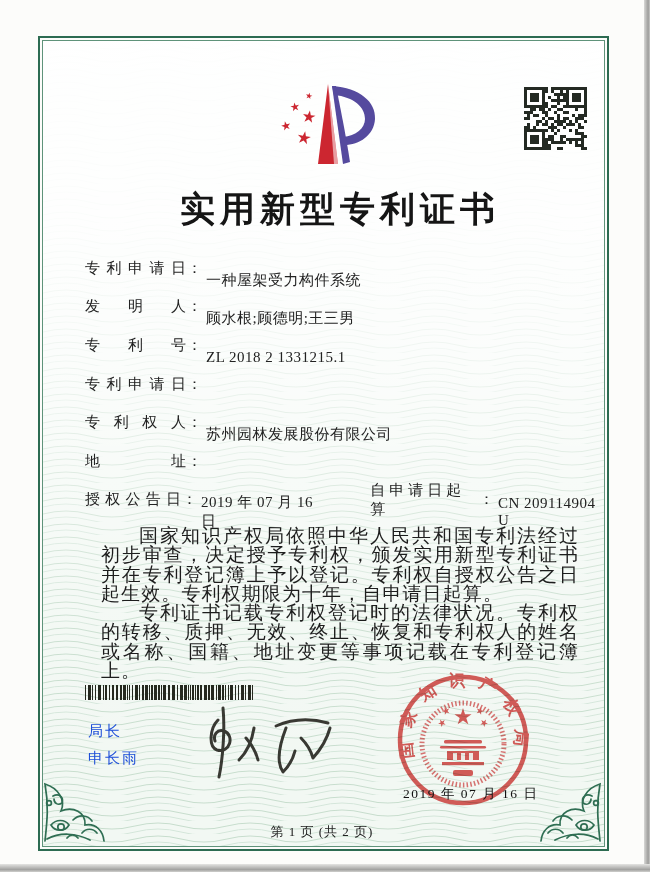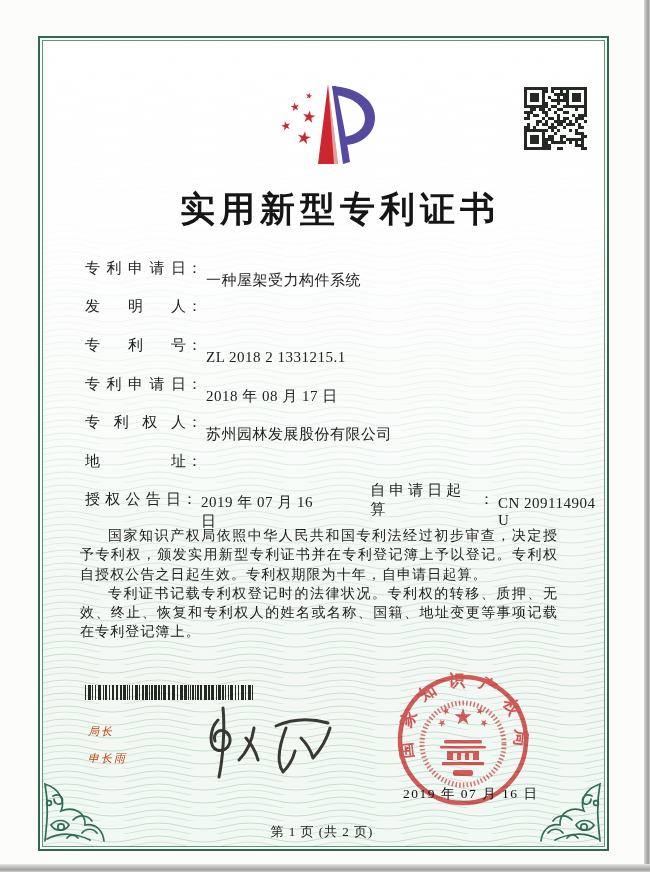--- a/index.html
+++ b/index.html
@@ -45,31 +45,31 @@
   .fields{position:absolute;left:85px;top:249px;width:520px;}
   .frow{height:38.6px;display:flex;align-items:center;font-size:15px;color:#222;}
   .flabel{display:inline-block;width:101px;text-align:justify;text-align-last:justify;
     font-weight:500;}
   .fcolon{margin:0 4px 0 1px;}
   .fvalue{letter-spacing:.5px;margin-top:24px;}
   .fcol2{display:flex;align-items:center;margin-left:44px;}
   .fcol2 .flabel2{letter-spacing:4px;}
 
   
-  .body-text{position:absolute;left:80px;top:526px;width:478px;
-    font-size:14px;line-height:19.3px;color:#1d1d1d;letter-spacing:1.1px;
+  .body-text{position:absolute;left:101px;top:526px;width:478px;
+    font-size:19px;line-height:19.3px;color:#1d1d1d;letter-spacing:1.1px;
     text-align:justify;}
   .body-text p{margin:0;text-indent:2em;}
 
   
   .barcode{position:absolute;left:85px;top:685px;width:172px;height:15px;}
   .barcode span{position:absolute;top:0;height:100%;background:#26291f;display:block;}
 
-  .director{position:absolute;left:88px;top:718px;font-size:11px;color:#c2410c;
-    line-height:27px;letter-spacing:2px;font-style:italic;}
+  .director{position:absolute;left:88px;top:718px;font-size:15px;color:#1d4ed8;
+    line-height:27px;letter-spacing:2px;}
   .signature{position:absolute;left:188px;top:700px;width:165px;height:85px;}
 
   .seal{position:absolute;left:387px;top:664px;width:152px;height:152px;
     mix-blend-mode:multiply;opacity:.92;}
   .seal-date{position:absolute;left:403px;top:785px;font-size:13.5px;color:#111;
     letter-spacing:1.5px;}
 
   .page-num{position:absolute;left:0;top:823px;width:644px;text-align:center;
     font-size:13px;color:#222;letter-spacing:1px;}
 </style>
@@ -303,30 +303,30 @@
 
   <div class="fields">
     <div class="frow">
       <span class="flabel">专利申请日</span>
         <span class="fcolon">：</span>
       <span class="fvalue">一种屋架受力构件系统</span>
     </div>
     <div class="frow">
       <span class="flabel">发明人</span>
         <span class="fcolon">：</span>
+      <span class="fvalue">顾水根;顾德明;王三男</span>
     </div>
     <div class="frow">
       <span class="flabel">专利号</span>
         <span class="fcolon">：</span>
       <span class="fvalue">ZL 2018 2 1331215.1</span>
     </div>
     <div class="frow">
       <span class="flabel">专利申请日</span>
         <span class="fcolon">：</span>
-      <span class="fvalue">2018 年 08 月 17 日</span>
     </div>
     <div class="frow">
       <span class="flabel">专利权人</span>
         <span class="fcolon">：</span>
       <span class="fvalue">苏州园林发展股份有限公司</span>
     </div>
     <div class="frow">
       <span class="flabel">地址</span>
         <span class="fcolon">：</span>
     </div>

